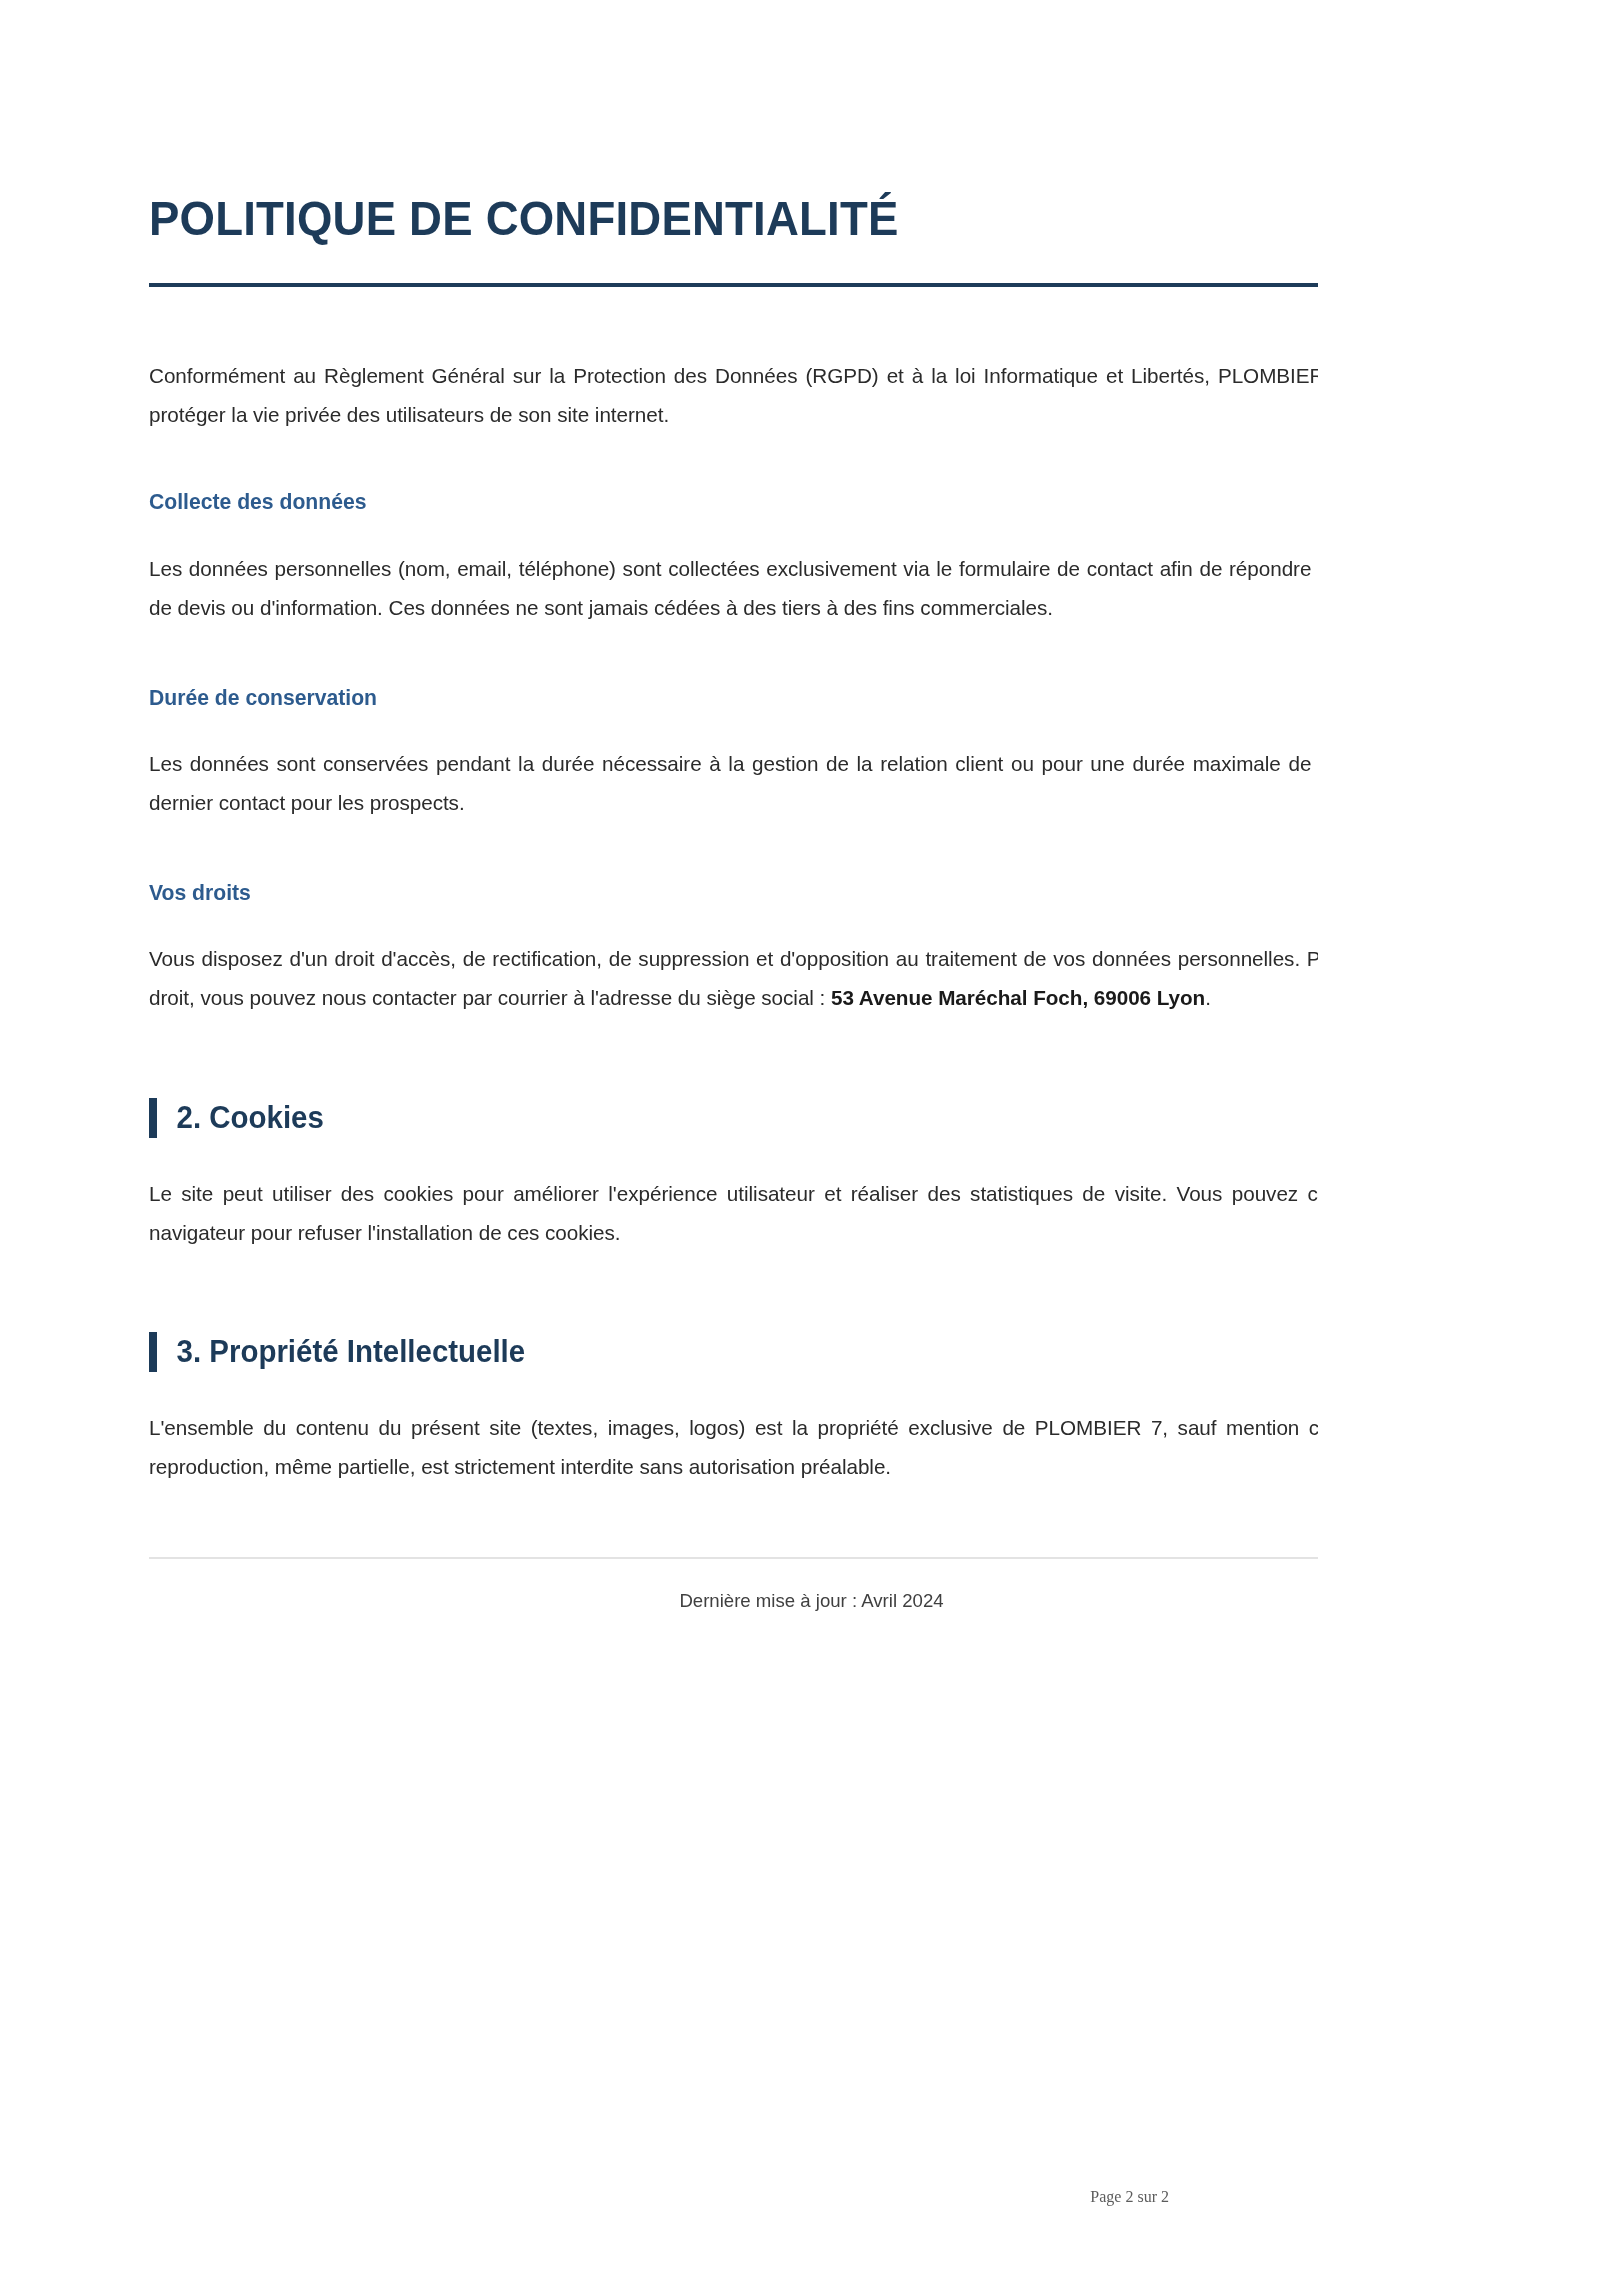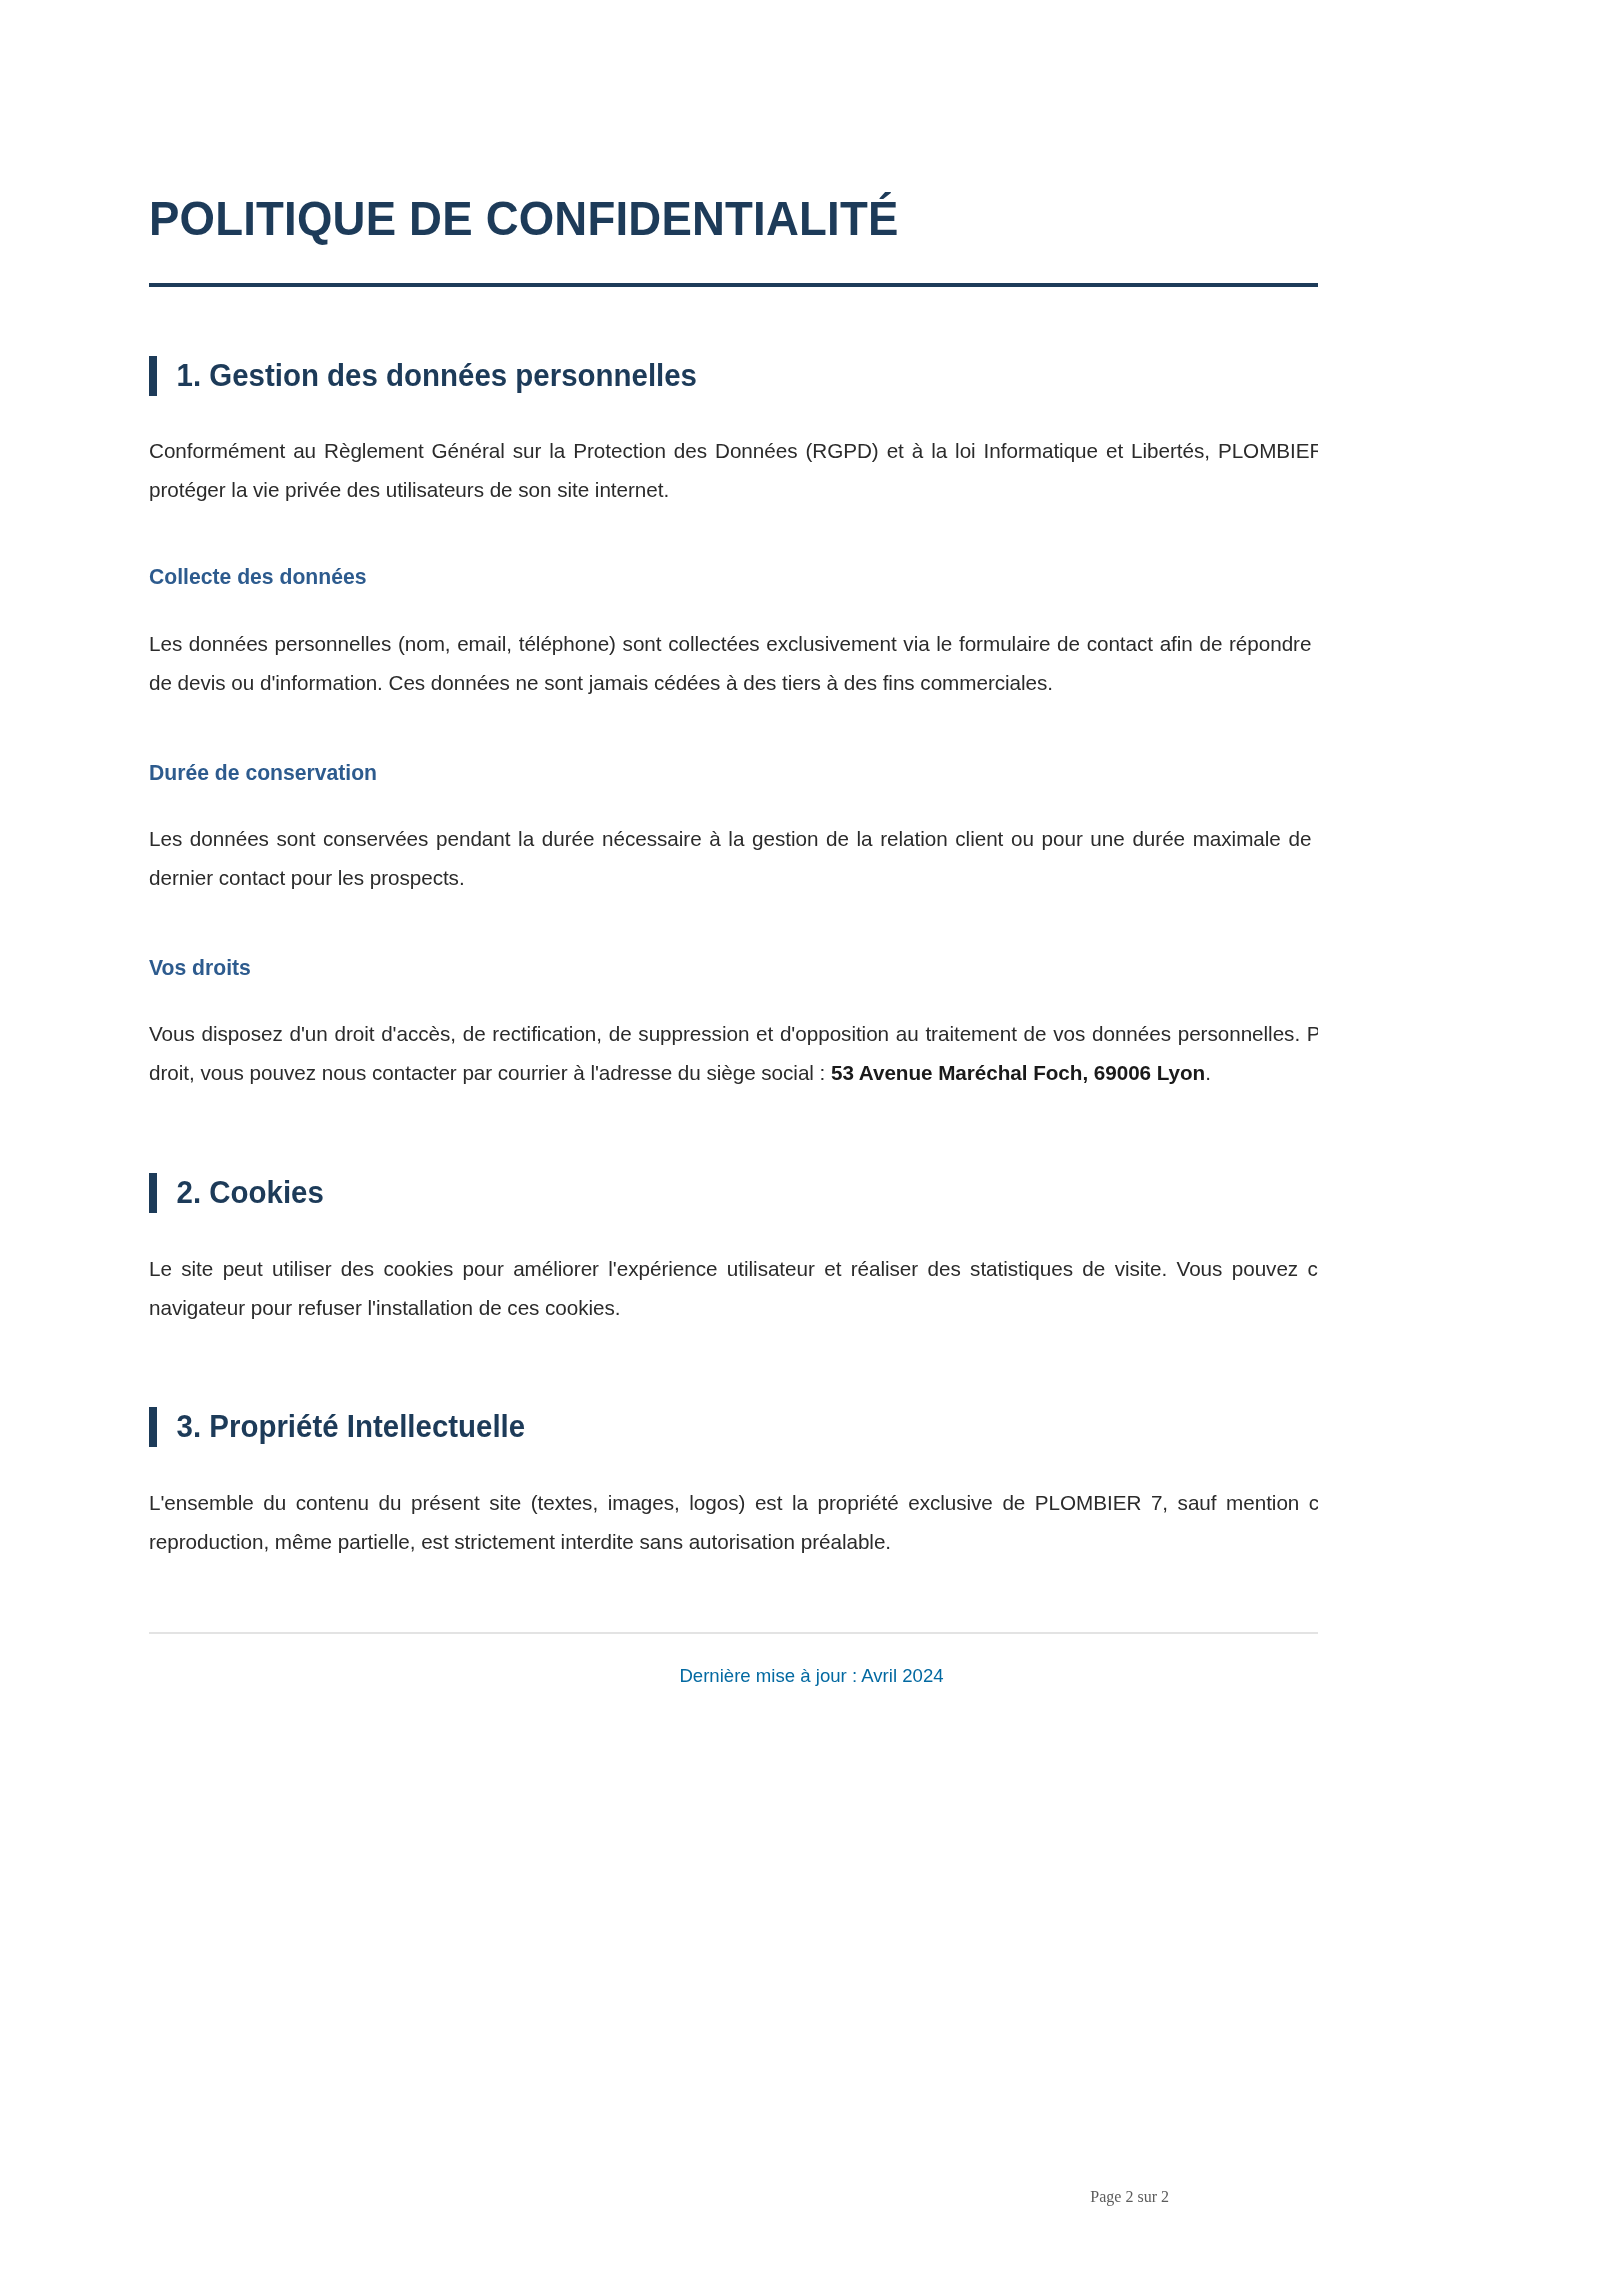--- a/index.html
+++ b/index.html
@@ -135,21 +135,21 @@
     height: 2px;
     background: #e3e3e3;
     width: 1325px;
   }
 
   .footer-note {
     margin-top: 29px;
     text-align: center;
     font-size: 18.6px;
     line-height: 1.4;
-    color: #0369a1;
+    color: #404040;
     font-weight: 400;
   }
 
   .page-number {
     position: absolute;
     right: 149px;
     top: 2188px;
     font-family: "Liberation Serif", "DejaVu Serif", serif;
     font-size: 16px;
     color: #5c5c5c;
@@ -160,24 +160,20 @@
 <body>
 
 <div class="page">
   <div class="page-inner">
 
     <h1 class="doc-title">POLITIQUE DE CONFIDENTIALITÉ</h1>
 
     <div class="title-rule"></div>
 
     <div class="section sec-1">
-      <div class="section-heading">
-        <span class="section-bar"></span>
-        <h2 class="section-title">1. Gestion des données personnelles</h2>
-      </div>
 
       <p class="body-text p-intro">Conformément au Règlement Général sur la Protection des Données (RGPD) et à la loi Informatique et Libertés, PLOMBIER 7 s'engage à protéger la vie privée des utilisateurs de son site internet.</p>
 
       <h3 class="sub-heading sub-collecte">Collecte des données</h3>
       <p class="body-text p-collecte">Les données personnelles (nom, email, téléphone) sont collectées exclusivement via le formulaire de contact afin de répondre aux demandes de devis ou d'information. Ces données ne sont jamais cédées à des tiers à des fins commerciales.</p>
 
       <h3 class="sub-heading sub-duree">Durée de conservation</h3>
       <p class="body-text p-duree">Les données sont conservées pendant la durée nécessaire à la gestion de la relation client ou pour une durée maximale de 3 ans après le dernier contact pour les prospects.</p>
 
       <h3 class="sub-heading sub-droits">Vos droits</h3>

